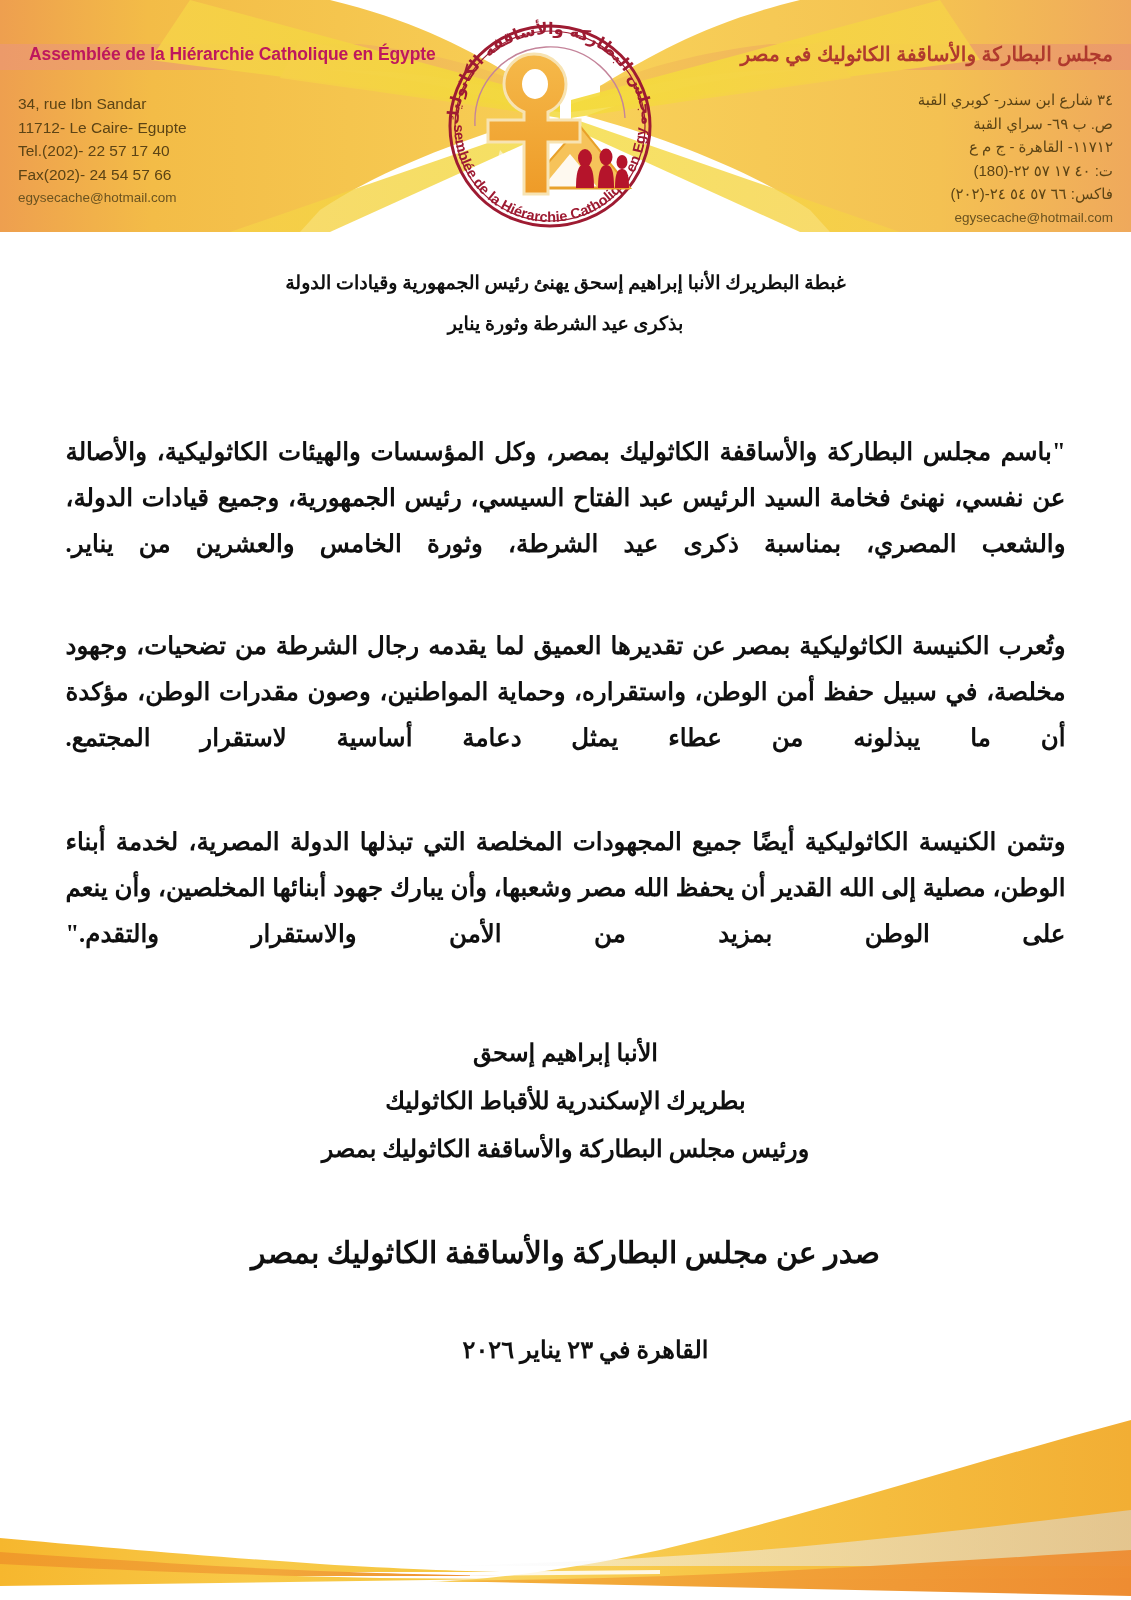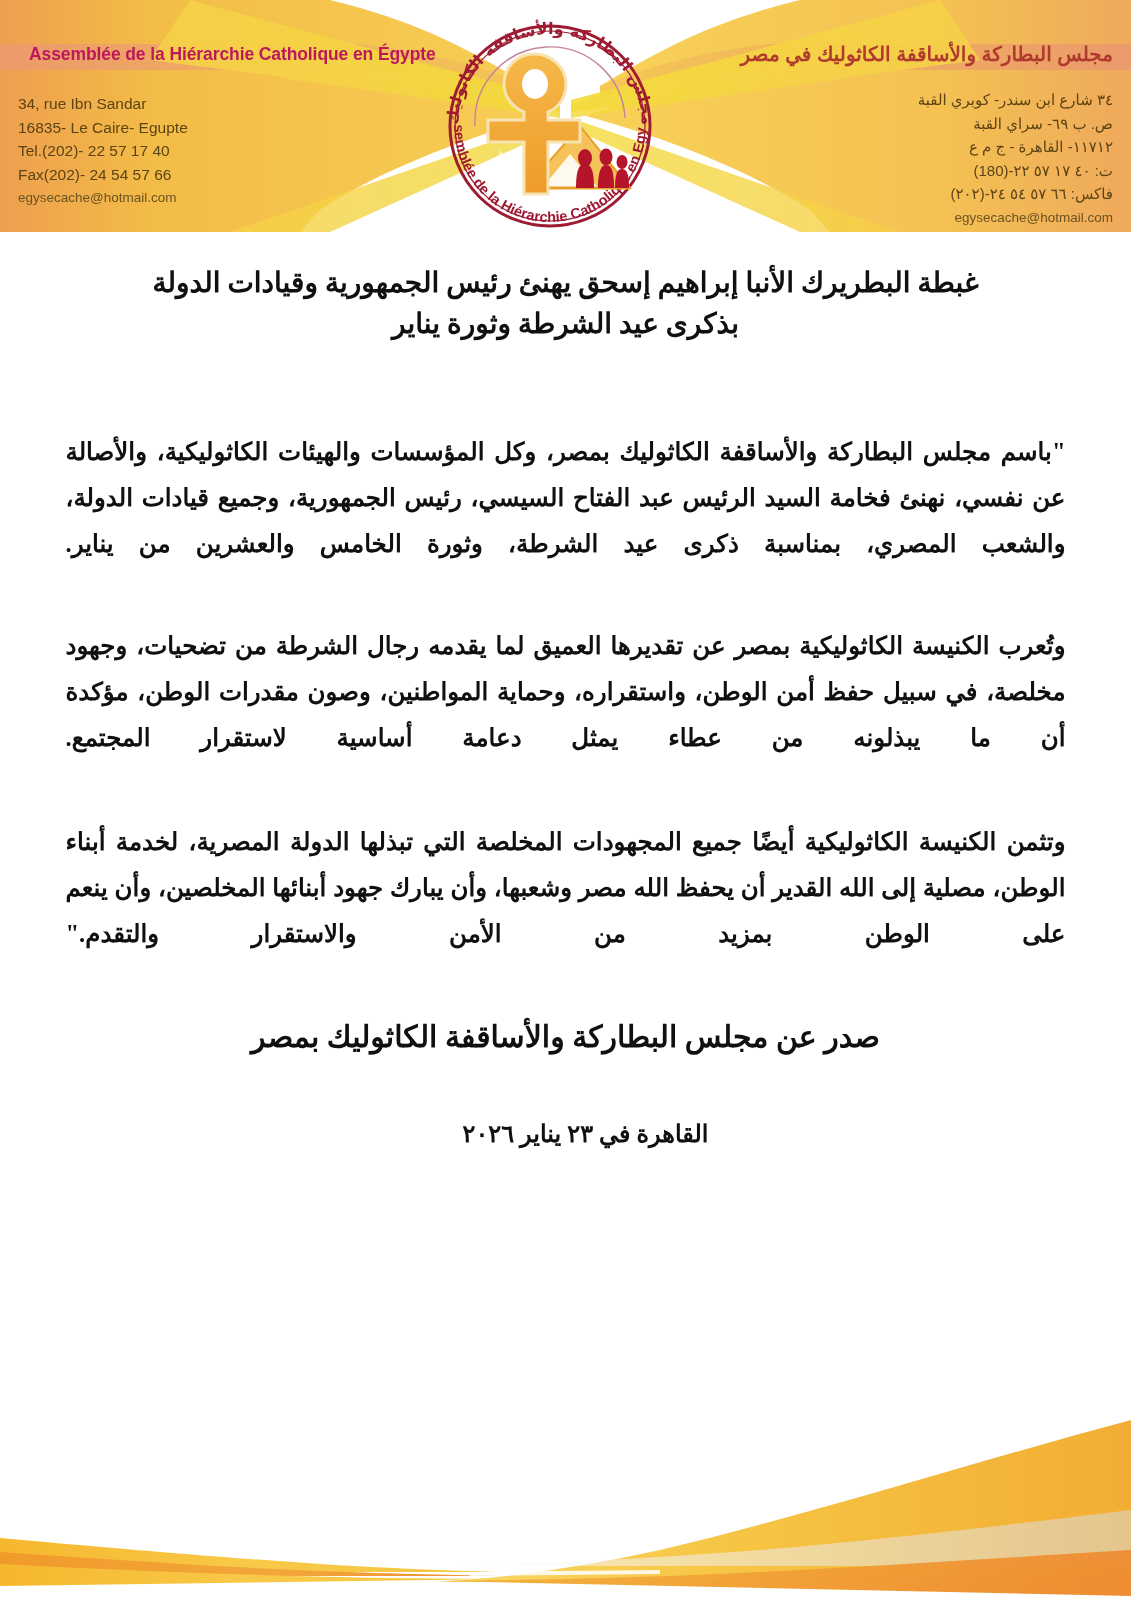--- a/index.html
+++ b/index.html
@@ -104,21 +104,21 @@
     width: 1131px;
     direction: rtl;
     font-family: "Liberation Serif", serif;
     color: #101010;
   }
 
   #doc-title {
     margin: 30px auto 0;
     width: 900px;
     text-align: center;
-    font-size: 28px;
+    font-size: 19px;
     font-weight: bold;
     line-height: 41px;
     letter-spacing: 0px;
   }
 
   .para {
     width: 1000px;
     margin: 0 auto;
     text-align: justify;
     text-align-last: justify;
@@ -231,21 +231,21 @@
     <path d="M900,232 L571,118 L571,128 L800,232 Z" fill="url(#gWedgeR)" opacity="0.8"></path>
     <path d="M830,40 C710,64 631,86 571,104 L571,118 C651,106 751,92 851,78 Z" fill="url(#gWedgeR)" opacity="0.85"></path>
 
     <path d="M500,150 C540,196 590,214 640,224 L640,232 L480,232 Z" fill="#FFFFFF" opacity="0.55"></path>
   </svg>
 
   <div class="hdr-title-fr">Assemblée de la Hiérarchie Catholique en Égypte</div>
 
   <div class="hdr-addr-fr">
     <div>34, rue Ibn Sandar</div>
-    <div>16835- Le Caire- Egupte</div>
+    <div>11712- Le Caire- Egupte</div>
     <div>Tel.(202)- 22 57 17 40</div>
     <div>Fax(202)- 24 54 57 66</div>
     <div class="mail">egysecache@hotmail.com</div>
   </div>
 
   <div class="hdr-title-ar">مجلس البطاركة والأساقفة الكاثوليك في مصر</div>
 
   <div class="hdr-addr-ar">
     <div>٣٤ شارع ابن سندر- كوبري القبة</div>
     <div>ص. ب ٦٩- سراي القبة</div>
@@ -312,20 +312,25 @@
     <div>غبطة البطريرك الأنبا إبراهيم إسحق يهنئ رئيس الجمهورية وقيادات الدولة</div>
     <div>بذكرى عيد الشرطة وثورة يناير</div>
   </div>
 
   <p class="para" id="para-1">"باسم مجلس البطاركة والأساقفة الكاثوليك بمصر، وكل المؤسسات والهيئات الكاثوليكية، والأصالة عن نفسي، نهنئ فخامة السيد الرئيس عبد الفتاح السيسي، رئيس الجمهورية، وجميع قيادات الدولة، والشعب المصري، بمناسبة ذكرى عيد الشرطة، وثورة الخامس والعشرين من يناير.</p>
 
   <p class="para" id="para-2">وتُعرب الكنيسة الكاثوليكية بمصر عن تقديرها العميق لما يقدمه رجال الشرطة من تضحيات، وجهود مخلصة، في سبيل حفظ أمن الوطن، واستقراره، وحماية المواطنين، وصون مقدرات الوطن، مؤكدة أن ما يبذلونه من عطاء يمثل دعامة أساسية لاستقرار المجتمع.</p>
 
   <p class="para" id="para-3">وتثمن الكنيسة الكاثوليكية أيضًا جميع المجهودات المخلصة التي تبذلها الدولة المصرية، لخدمة أبناء الوطن، مصلية إلى الله القدير أن يحفظ الله مصر وشعبها، وأن يبارك جهود أبنائها المخلصين، وأن ينعم على الوطن بمزيد من الأمن والاستقرار والتقدم."</p>
 
+  <div id="signature">
+    <span class="sig-line">الأنبا إبراهيم إسحق</span>
+    <span class="sig-line">بطريرك الإسكندرية للأقباط الكاثوليك</span>
+    <span class="sig-line">ورئيس مجلس البطاركة والأساقفة الكاثوليك بمصر</span>
+  </div>
 
   <div id="issued-by">صدر عن مجلس البطاركة والأساقفة الكاثوليك بمصر</div>
 
   <div id="dateline">القاهرة في ٢٣ يناير ٢٠٢٦</div>
 </div>
 
 <div id="footer">
   <svg id="footer-svg" viewBox="0 0 1131 200" preserveAspectRatio="none">
     <defs>
       <linearGradient id="fGrad1" x1="0" y1="0" x2="1" y2="0">

